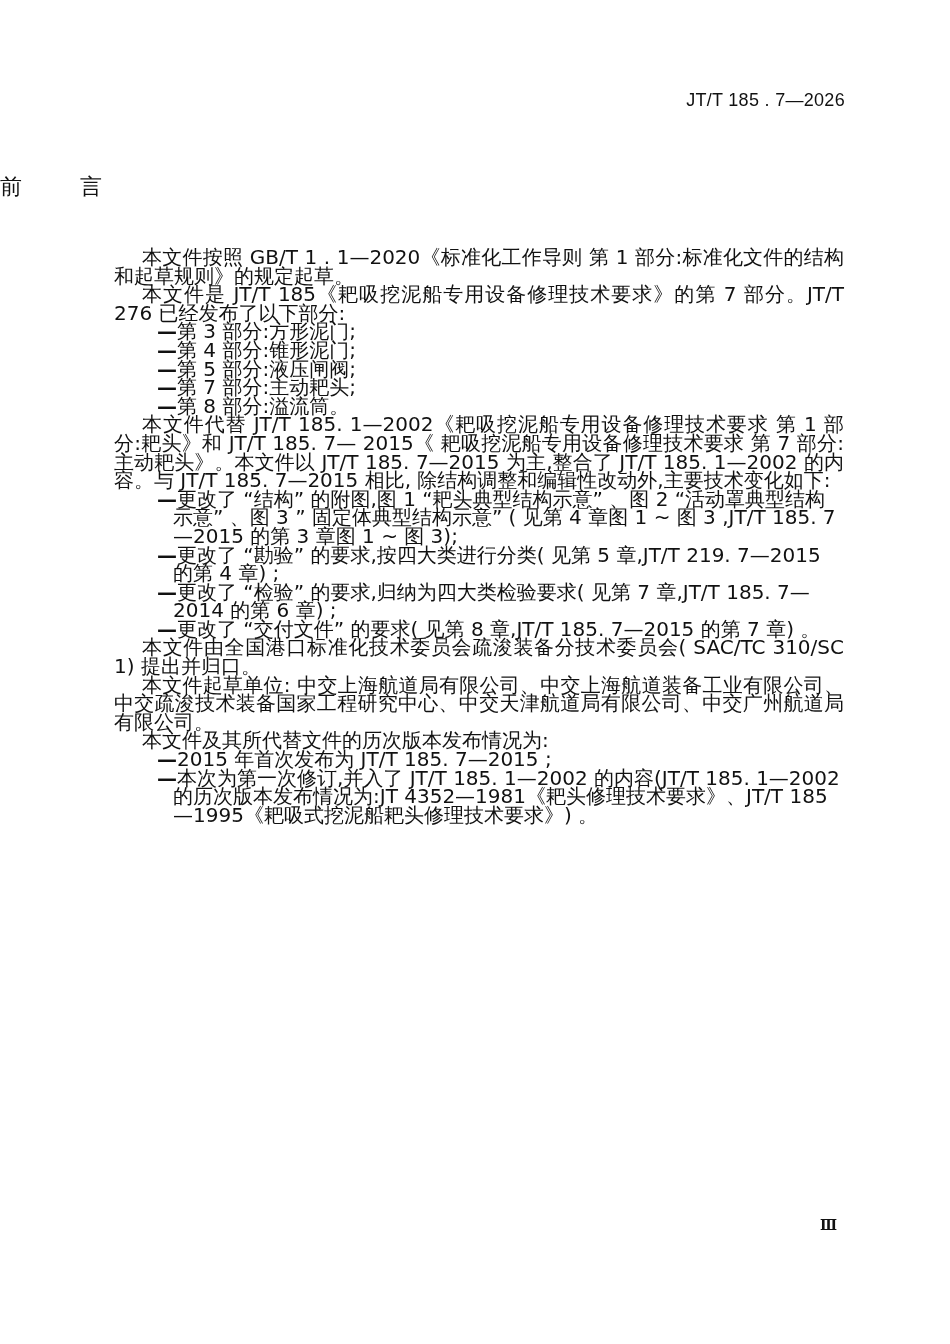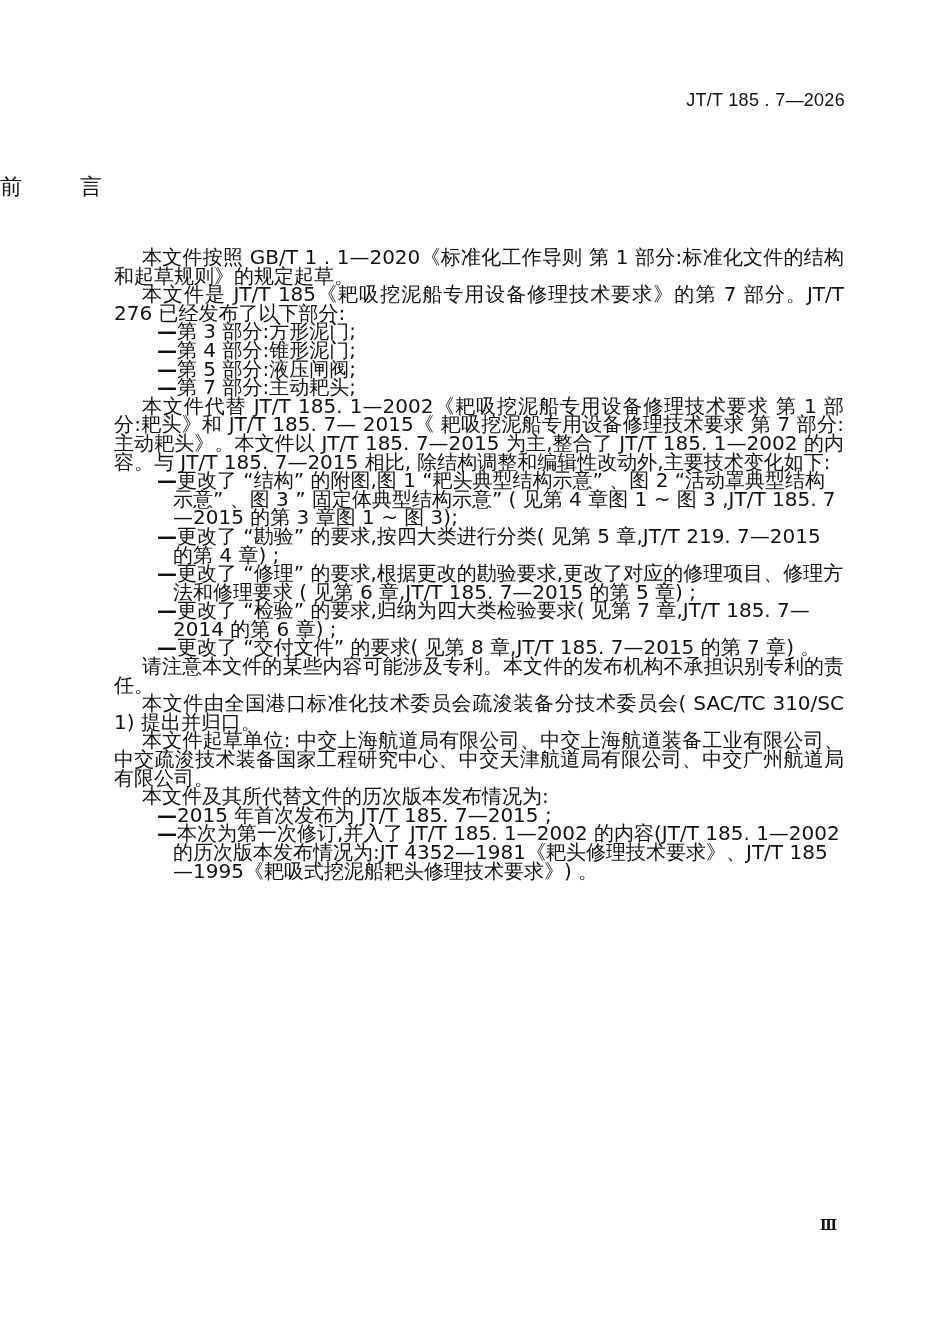--- a/index.html
+++ b/index.html
@@ -28,27 +28,26 @@
   <span>前</span><span class="gap"></span><span>言</span>
 </div>
 
 <div class="body">
   <p class="p">本文件按照 GB/T 1 . 1—2020《标准化工作导则  第 1 部分:标准化文件的结构和起草规则》的规定起草。</p>
   <p class="p">本文件是 JT/T 185《耙吸挖泥船专用设备修理技术要求》的第 7 部分。JT/T 276 已经发布了以下部分:</p>
   <p class="li">第 3 部分:方形泥门;</p>
   <p class="li">第 4 部分:锥形泥门;</p>
   <p class="li">第 5 部分:液压闸阀;</p>
   <p class="li">第 7 部分:主动耙头;</p>
+  <p class="li">第 8 部分:溢流筒。</p>
   <p class="p">本文件代替 JT/T 185. 1—2002《耙吸挖泥船专用设备修理技术要求  第 1 部分:耙头》和 JT/T 185. 7— 2015《 耙吸挖泥船专用设备修理技术要求  第 7 部分:主动耙头》。本文件以 JT/T 185. 7—2015 为主,整合了 JT/T 185. 1—2002 的内容。与 JT/T 185. 7—2015 相比, 除结构调整和编辑性改动外,主要技术变化如下:</p>
   <p class="li">更改了 “结构” 的附图,图 1 “耙头典型结构示意” 、图 2 “活动罩典型结构示意” 、图 3 ” 固定体典型结构示意” ( 见第 4 章图 1 ~ 图 3 ,JT/T 185. 7—2015 的第 3 章图 1 ~ 图 3);</p>
   <p class="li">更改了 “勘验” 的要求,按四大类进行分类( 见第 5 章,JT/T 219. 7—2015 的第 4 章) ;</p>
-  <p class="li">更改了 “修理” 的要求,根据更改的勘验要求,更改了对应的修理项目、修理方法和修理要求 ( 见第 6 章,JT/T 185. 7—2015 的第 5 章) ;</p>
   <p class="li">更改了 “检验” 的要求,归纳为四大类检验要求( 见第 7 章,JT/T 185. 7—2014 的第 6 章) ;</p>
   <p class="li">更改了 “交付文件” 的要求( 见第 8 章,JT/T 185. 7—2015 的第 7 章) 。</p>
-  <p class="p">请注意本文件的某些内容可能涉及专利。本文件的发布机构不承担识别专利的责任。</p>
   <p class="p">本文件由全国港口标准化技术委员会疏浚装备分技术委员会( SAC/TC 310/SC 1) 提出并归口。</p>
   <p class="p">本文件起草单位: 中交上海航道局有限公司、中交上海航道装备工业有限公司、中交疏浚技术装备国家工程研究中心、中交天津航道局有限公司、中交广州航道局有限公司。</p>
   <p class="p">本文件及其所代替文件的历次版本发布情况为:</p>
   <p class="li">2015 年首次发布为 JT/T 185. 7—2015 ;</p>
   <p class="li">本次为第一次修订,并入了 JT/T 185. 1—2002 的内容(JT/T 185. 1—2002 的历次版本发布情况为:JT 4352—1981《耙头修理技术要求》、JT/T 185—1995《耙吸式挖泥船耙头修理技术要求》) 。</p>
 </div>
 
 <div class="page-num">Ⅲ</div>
 
 </body></html>

